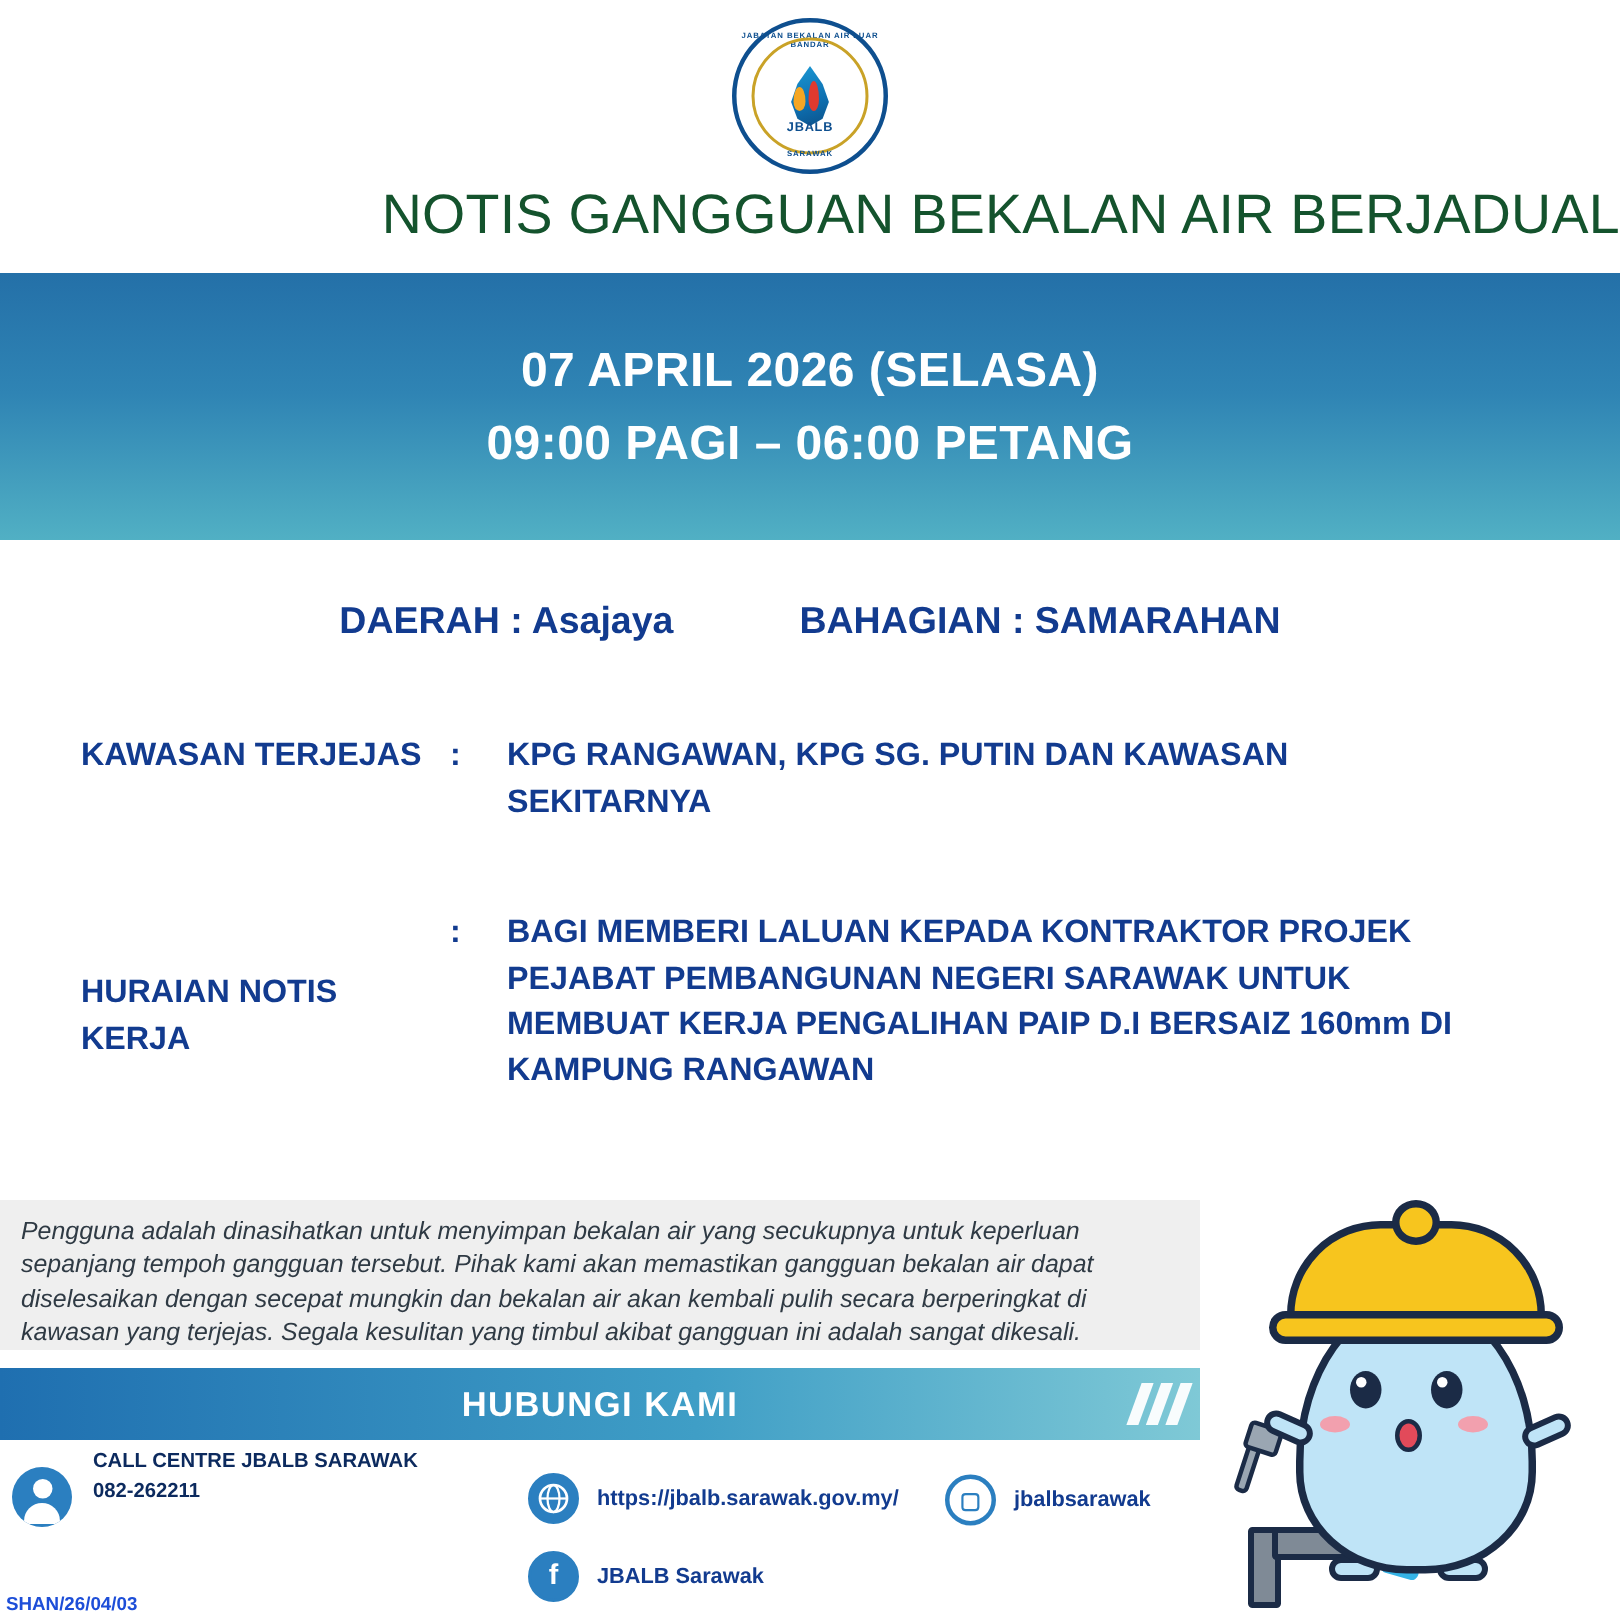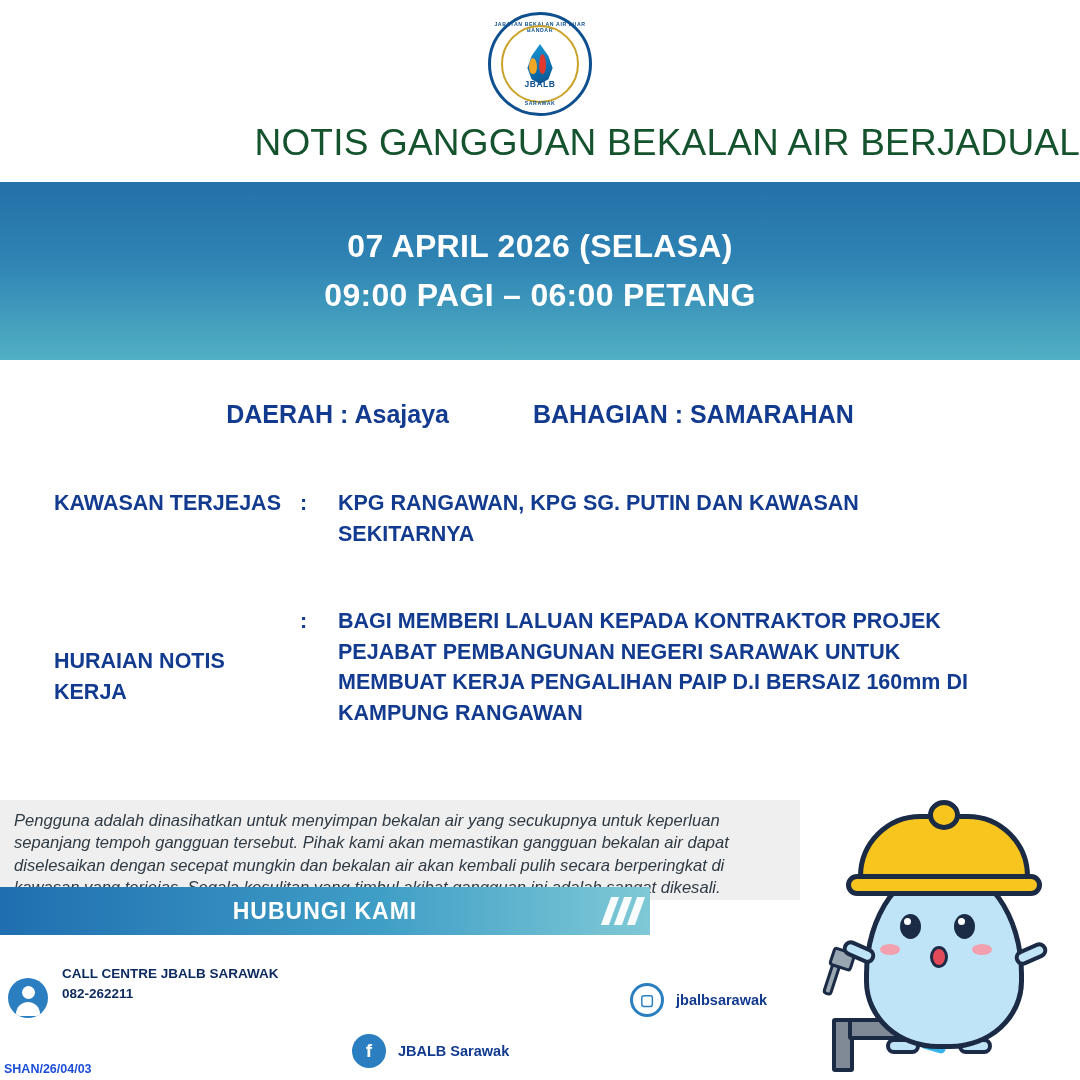--- a/index.html
+++ b/index.html
@@ -117,21 +117,21 @@
     color: #2f3a44;
     font-family: "Liberation Sans", sans-serif;
     font-style: italic;
     font-size: 16.6px;
     line-height: 1.35;
     height: 100px;
   }
 
   
   .contact-band {
-    position: absolute; top: 887px; left: 0; width: 650px; height: 48px;
+    position: absolute; top: 912px; left: 0; width: 800px; height: 48px;
     background: linear-gradient(90deg, #1f6fb0 0%, #3f9ec6 58%, #7fc9d6 100%);
     display: flex; align-items: center; justify-content: center;
   }
   .contact-band-title {
     color: #ffffff; font-size: 23px; font-weight: bold; letter-spacing: 1px;
   }
   .slashes {
     position: absolute; right: 10px; top: 10px;
     display: flex; gap: 5px;
   }
@@ -354,20 +354,30 @@
       <span class="head"></span>
         <span class="body"></span>
     </div>
 
     <div class="contact-block" id="cb1">
       <div>CALL CENTRE JBALB SARAWAK</div>
       <div>082-262211</div>
     </div>
 
 
+    <div class="web-row" id="web-row">
+      <span class="circ">
+        <svg class="globe-svg" width="22" height="22" viewBox="0 0 22 22" aria-hidden="true">
+          <circle cx="11" cy="11" r="9" fill="none" stroke="#ffffff" stroke-width="1.8"></circle>
+          <ellipse cx="11" cy="11" rx="4" ry="9" fill="none" stroke="#ffffff" stroke-width="1.5"></ellipse>
+          <line x1="2" y1="11" x2="20" y2="11" stroke="#ffffff" stroke-width="1.5"></line>
+        </svg>
+      </span>
+      <span>https://jbalb.sarawak.gov.my/</span>
+    </div>
 
     <div class="fb-row" id="fb-row">
       <span class="circ">f</span>
       <span>JBALB Sarawak</span>
     </div>
 
     <div class="ig-row" id="ig-row">
       <span class="circ ig">▢</span>
       <span>jbalbsarawak</span>
     </div>

